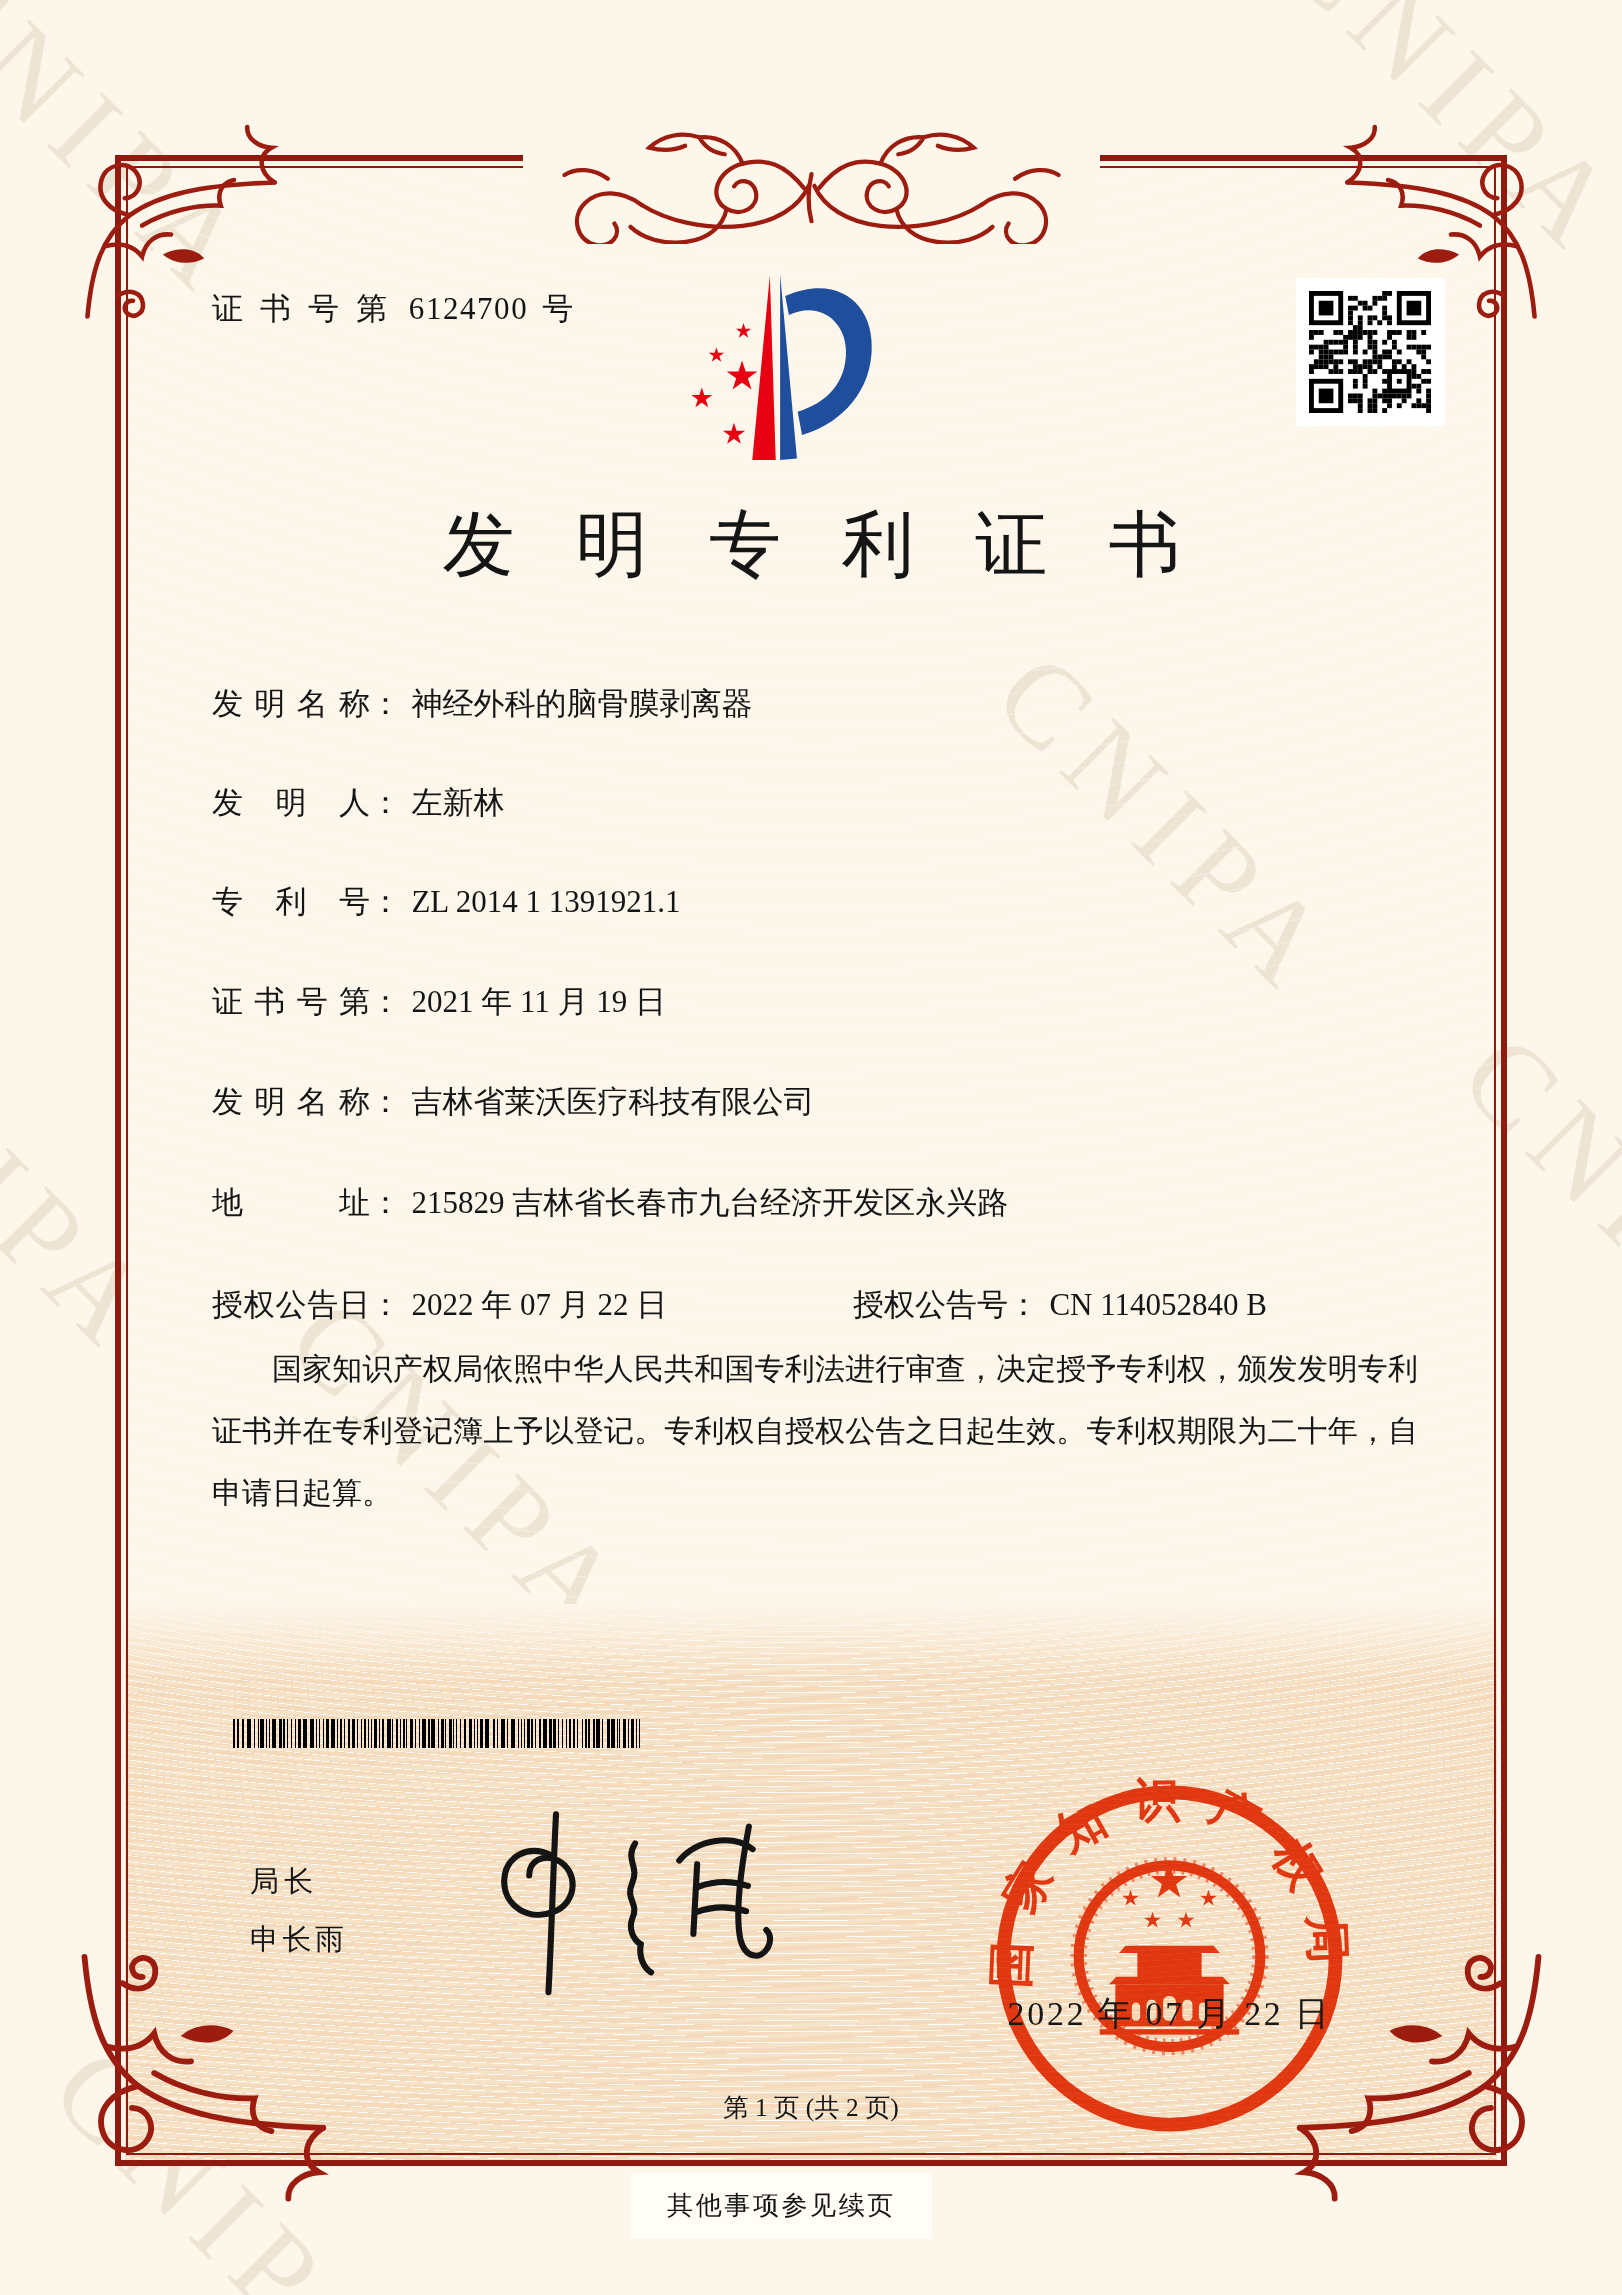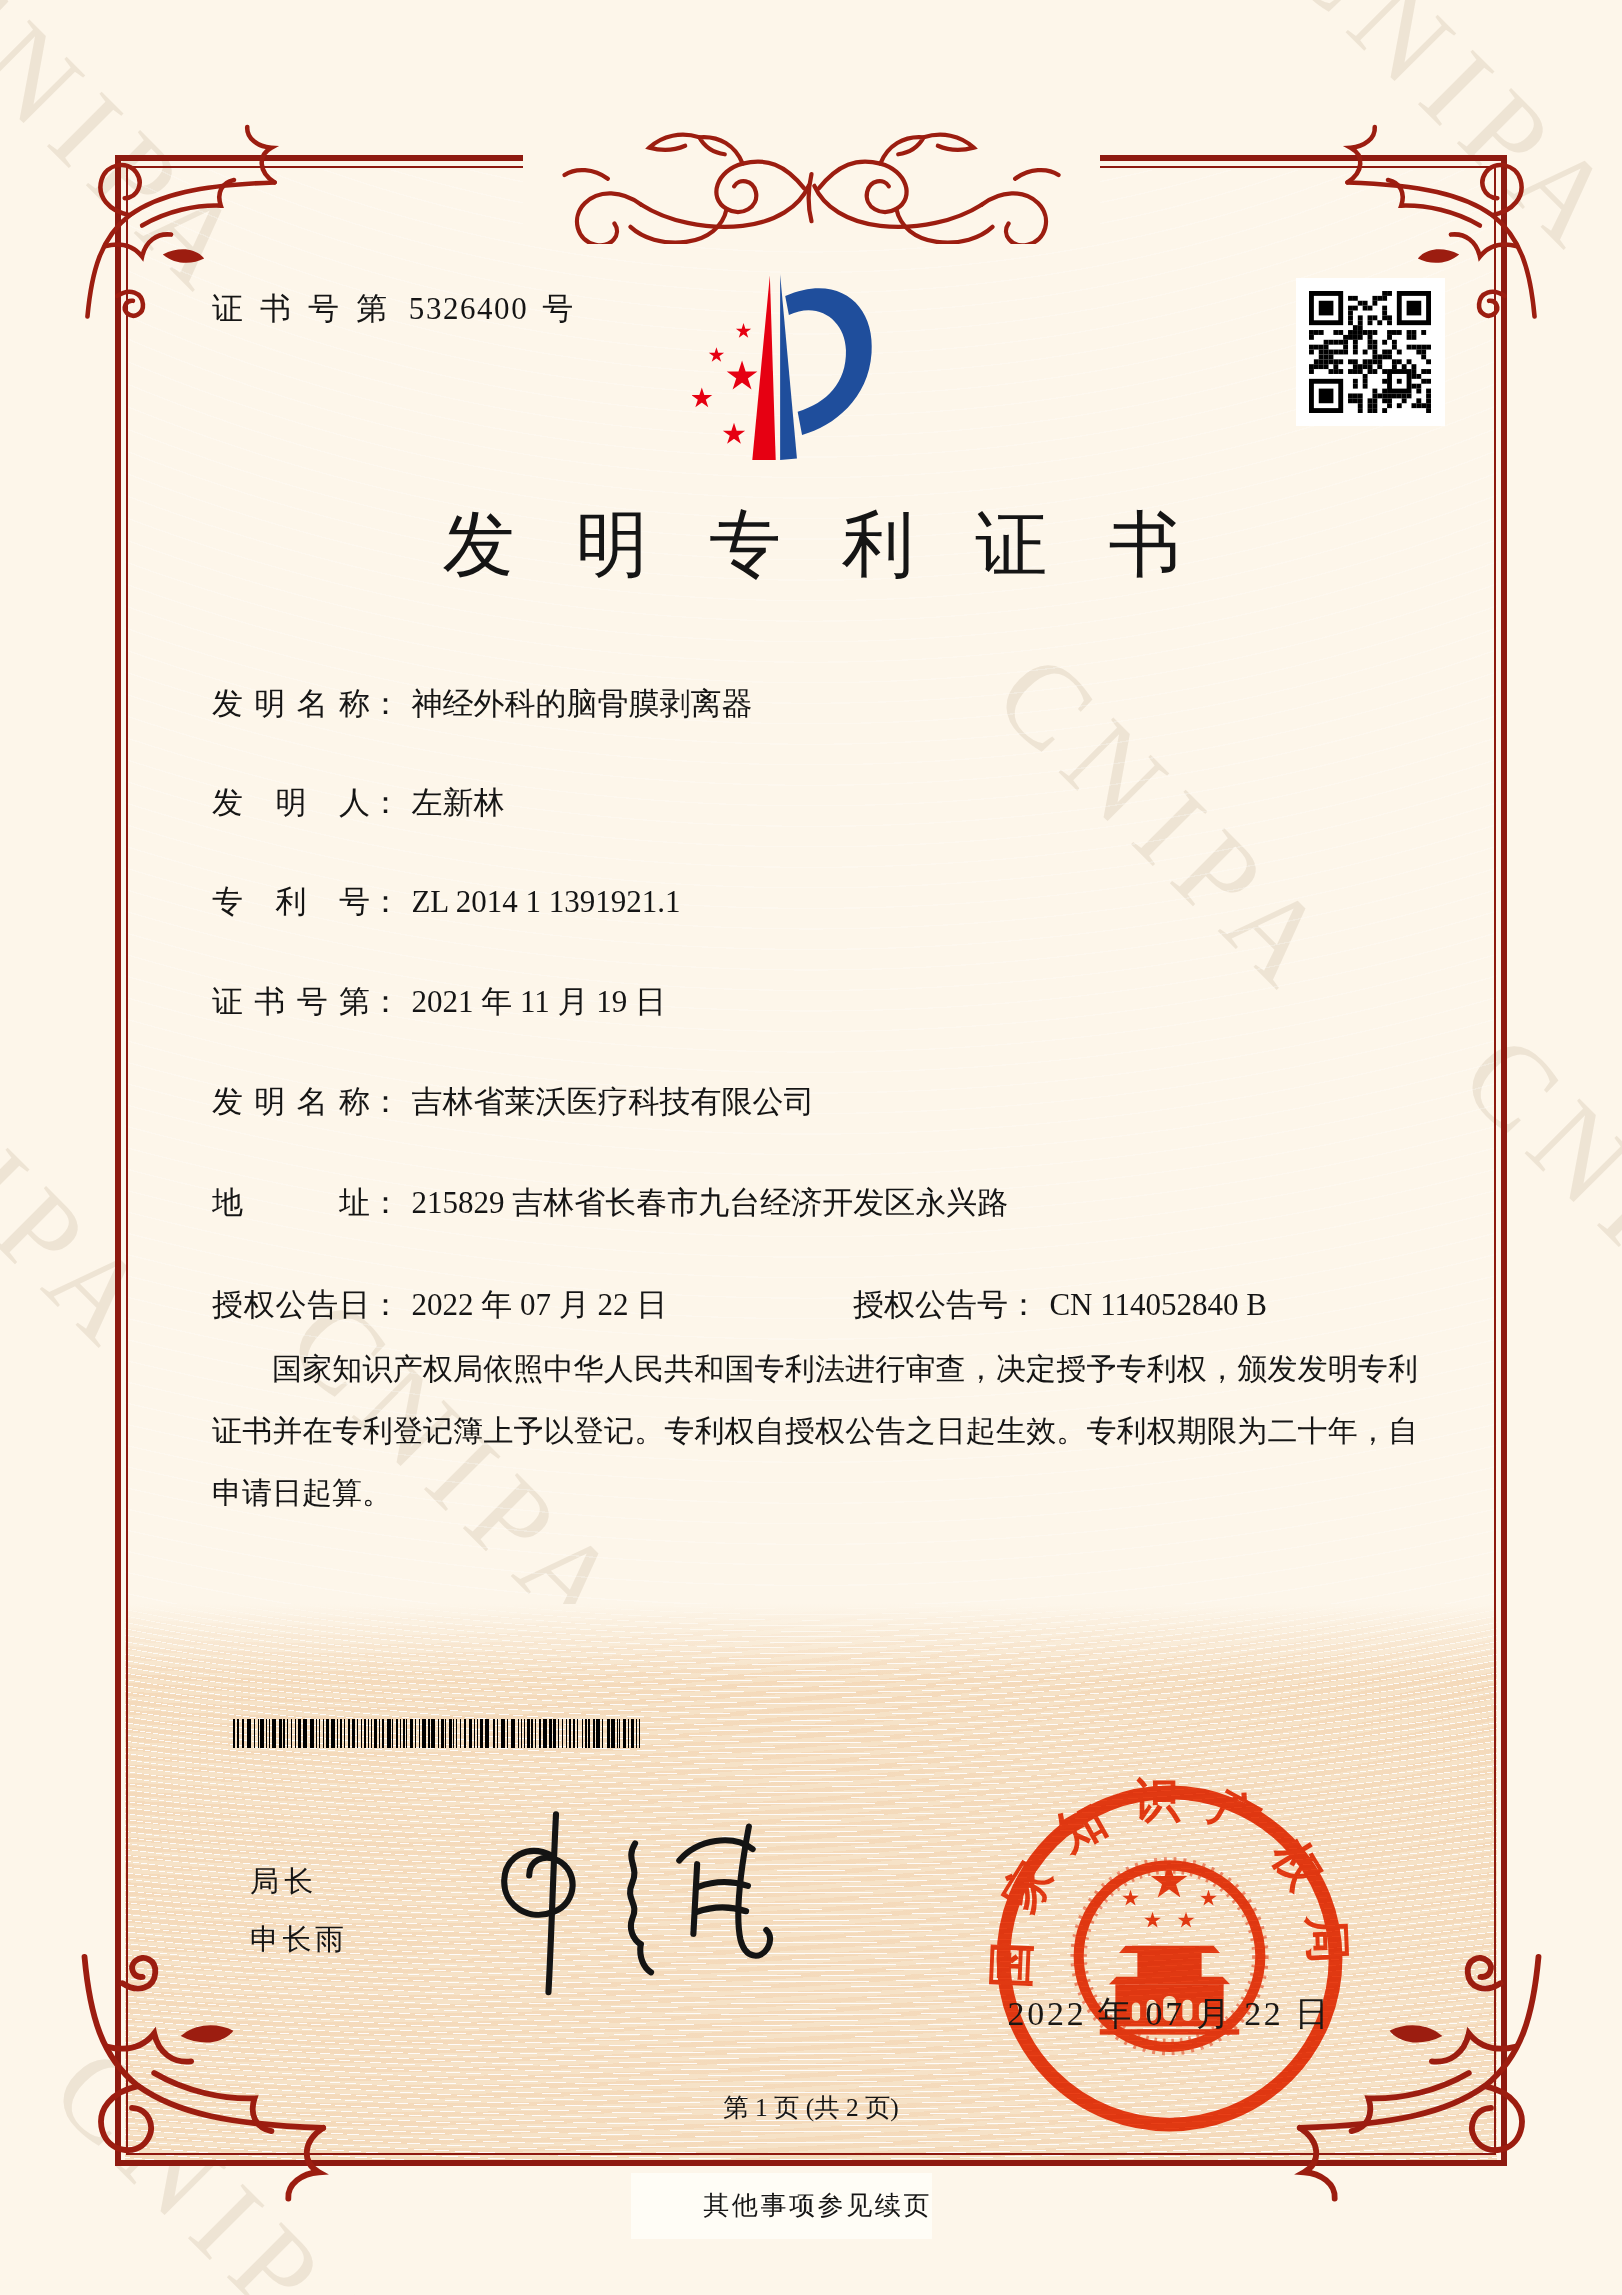--- a/index.html
+++ b/index.html
@@ -42,21 +42,21 @@
          text-align:justify;z-index:2;}
   .paras p{margin:0 0 9.4px 0;text-indent:2em;}
   
   .barcode{left:233px;top:1719px;width:414px;height:29px;z-index:2;}
   .barcode i{position:absolute;top:0;bottom:0;background:#000;}
   .officer-title{left:250px;top:1862px;font-size:29px;letter-spacing:.18em;z-index:2;}
   .officer-name{left:250px;top:1920px;font-size:29px;letter-spacing:.12em;z-index:2;}
   .signature{left:476px;top:1800px;z-index:2;}
   .seal{left:986px;top:1775px;z-index:3;mix-blend-mode:multiply;opacity:.96;}
   .page-no{left:115px;top:2091px;width:1392px;text-align:center;font-size:25.4px;z-index:2;}
-  .note-box{left:631px;top:2173px;width:301px;height:66px;line-height:66px;text-align:right;
+  .note-box{left:631px;top:2173px;width:301px;height:66px;line-height:66px;text-align:center;
             background:#fffdf6;font-size:26px;letter-spacing:.1em;z-index:2;}
   
   .top-ornament{left:523px;top:122px;width:577px;height:122px;background:#fdf6ea;z-index:2;}
   .corner{z-index:4;}
   svg{display:block;}
 </style>
 </head>
 <body>
 
 <span class="wm" style="left:-19px;top:-71px">CNIPA</span>
@@ -131,21 +131,21 @@
     <path d="M120,225 C190,175 290,152 470,146"></path>
     <path d="M470,146 C430,120 430,80 462,62 C430,60 402,40 404,12"></path>
     <path d="M150,250 C210,215 280,200 340,202 C330,172 342,146 372,140"></path>
     <path d="M60,300 C100,290 130,300 150,325 C158,288 186,268 220,272"></path>
     <path d="M90,420 C120,400 150,412 152,440 C154,464 130,476 114,462 C102,450 110,430 128,432"></path>
     <path d="M200,320 C240,300 280,305 300,330 C270,345 230,345 200,320 Z" fill="#9c1d10" stroke="none"></path>
   </g>
 </svg>
 
 <div class="abs cert-no">
-  <span class="sp">证书号第</span><span class="num">5326400</span><span class="suf">号</span>
+  <span class="sp">证书号第</span><span class="num">6124700</span><span class="suf">号</span>
 </div>
 
 <svg class="abs" style="left:692px;top:258px" width="264" height="240" viewBox="0 0 360 328">
   <defs>
       <path id="star" d="M0,-1 L0.588,0.809 L-0.951,-0.309 L0.951,-0.309 L-0.588,0.809 Z"></path>
     </defs>
   <g>
     <path d="M106,24 L114,276 L82,276 Z" fill="#e60012"></path>
   </g>
   <g>

